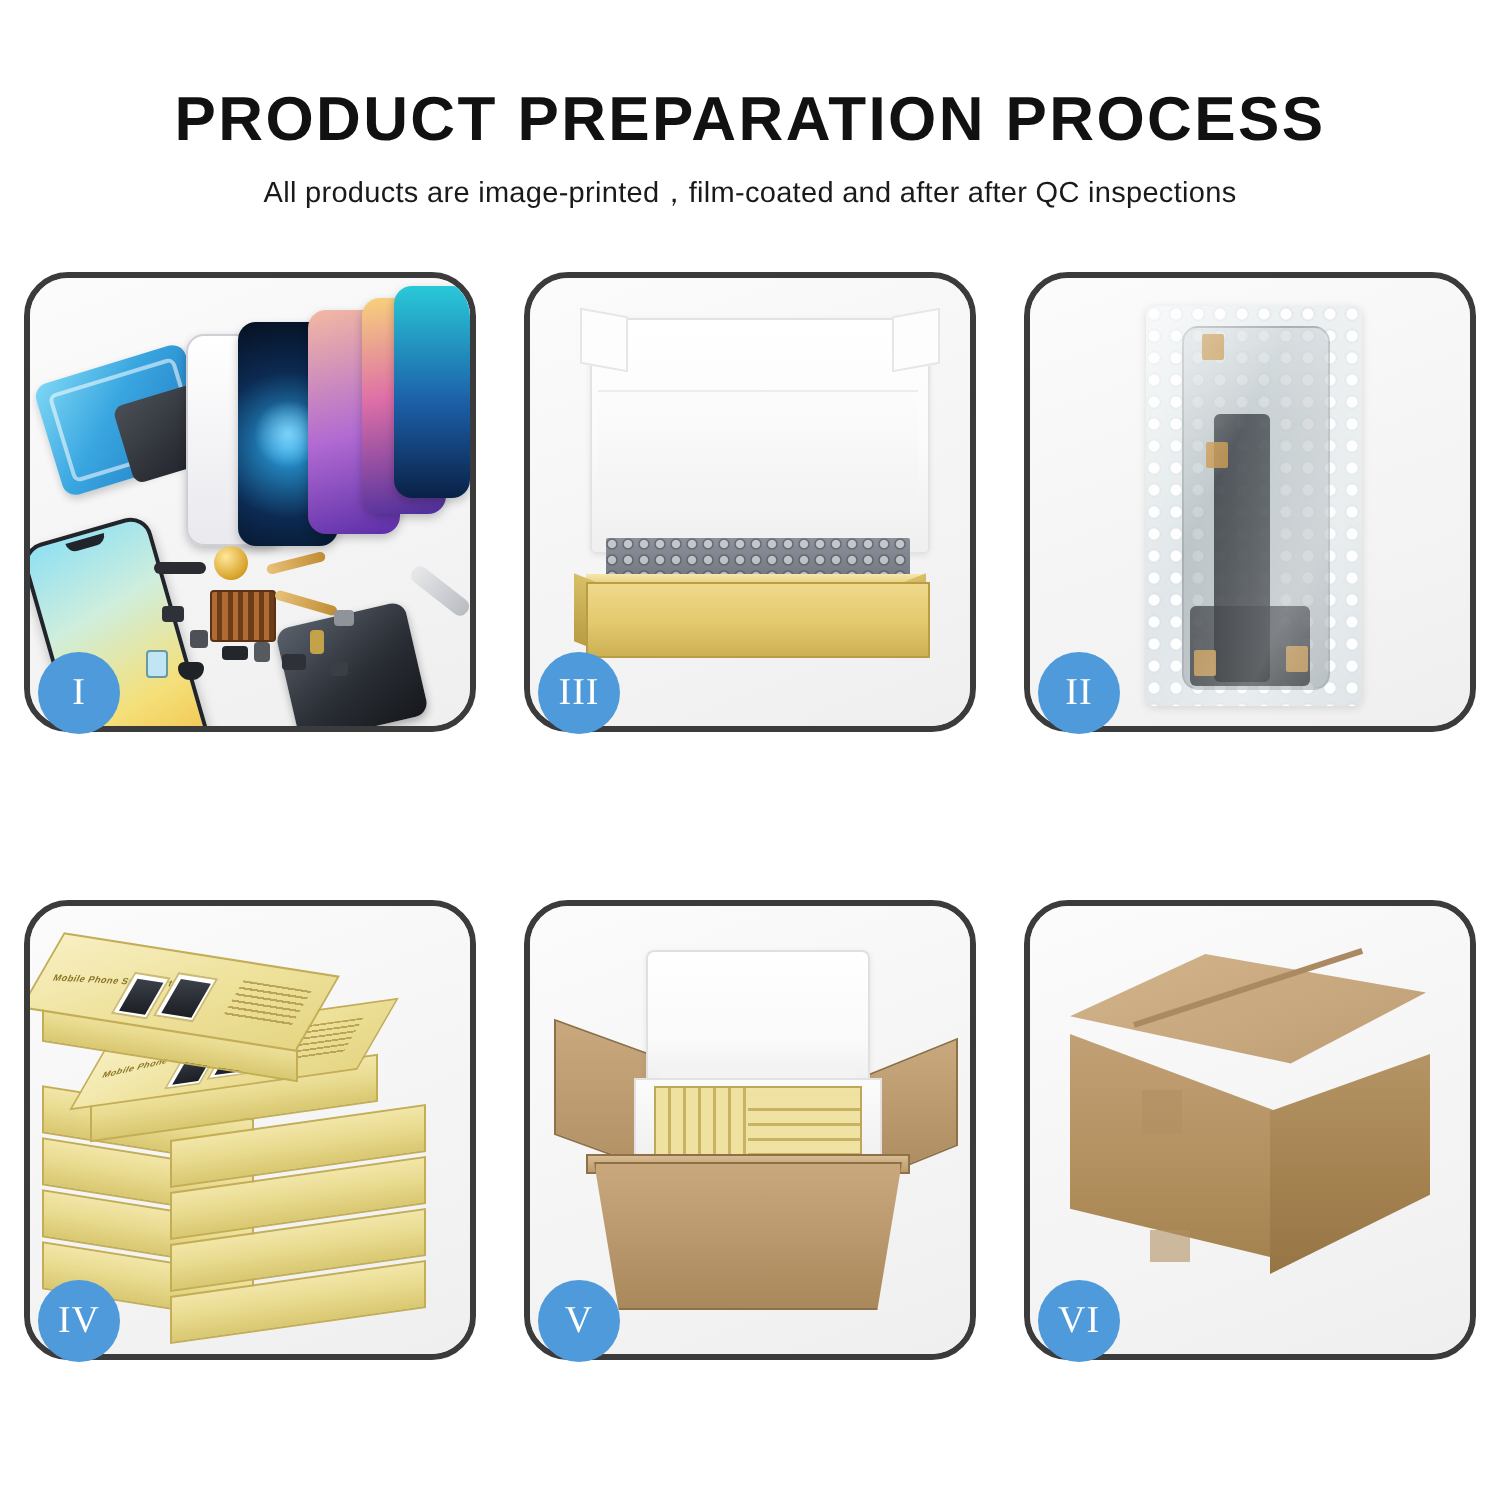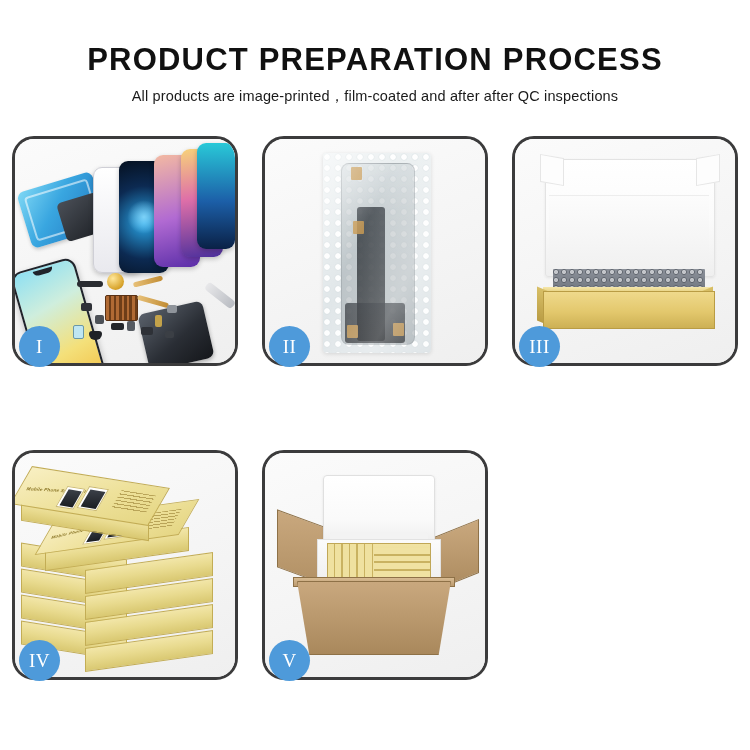--- a/index.html
+++ b/index.html
@@ -470,49 +470,49 @@
         <div class="chip c6"></div>
         <div class="chip c7"></div>
         <div class="chip c8"></div>
         <div class="chip c9"></div>
         <div class="chip c10"></div>
       </div>
     </div>
     <div class="badge">I</div>
   </div>
 
+  <div class="panel p3">
+    <div class="panel-inner">
+      <div class="p3-foamlid"></div>
+      <div class="p3-foamband"></div>
+      <div class="p3-bubble"></div>
+      <div class="p3-boxrim"></div>
+      <div class="p3-boxleft"></div>
+      <div class="p3-boxright"></div>
+      <div class="p3-boxfront"></div>
+    </div>
+    <div class="badge">III</div>
+  </div>
+
   <div class="panel p2">
     <div class="panel-inner">
       <div class="bubblebag">
         <div class="bb-part"></div>
         <div class="bb-dark"></div>
         <div class="bb-dark2"></div>
         <div class="bb-tape tp1"></div>
         <div class="bb-tape tp2"></div>
         <div class="bb-tape tp3"></div>
         <div class="bb-tape tp4"></div>
         <div class="bb-sheen"></div>
       </div>
     </div>
     <div class="badge">II</div>
   </div>
 
-  <div class="panel p3">
-    <div class="panel-inner">
-      <div class="p3-foamlid"></div>
-      <div class="p3-foamband"></div>
-      <div class="p3-bubble"></div>
-      <div class="p3-boxrim"></div>
-      <div class="p3-boxleft"></div>
-      <div class="p3-boxright"></div>
-      <div class="p3-boxfront"></div>
-    </div>
-    <div class="badge">III</div>
-  </div>
-
   <div class="panel p4">
     <div class="panel-inner">
       <div class="stack">
 
         <div class="sbox" style="left:6px; top:176px; width:104px; height:22px; transform:skewY(9deg);"></div>
         <div class="sbox" style="left:6px; top:150px; width:104px; height:22px; transform:skewY(9deg);"></div>
         <div class="sbox" style="left:6px; top:124px; width:104px; height:22px; transform:skewY(9deg);"></div>
         <div class="sbox" style="left:6px; top:98px;  width:104px; height:22px; transform:skewY(9deg);"></div>
 
         <div class="sbox" style="left:70px; top:186px; width:126px; height:22px; transform:skewY(-8deg);"></div>
@@ -555,14 +555,25 @@
       <div class="p5-flapR"></div>
       <div class="p5-foamlid"></div>
       <div class="p5-foambody"></div>
       <div class="p5-inner"></div>
       <div class="p5-cartonrim"></div>
       <div class="p5-cartonfront"></div>
     </div>
     <div class="badge">V</div>
   </div>
 
+  <div class="panel p6">
+    <div class="panel-inner">
+      <div class="p6-top"></div>
+      <div class="p6-topseam"></div>
+      <div class="p6-left"></div>
+      <div class="p6-right"></div>
+      <div class="p6-tape1"></div>
+      <div class="p6-tape2"></div>
+    </div>
+    <div class="badge">VI</div>
+  </div>
 
 </div>
 
 </body></html>

